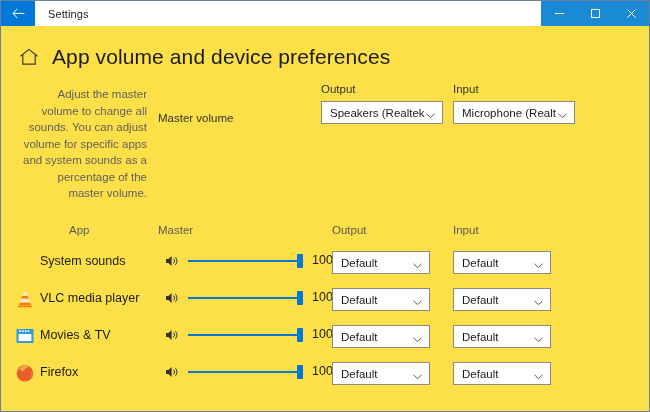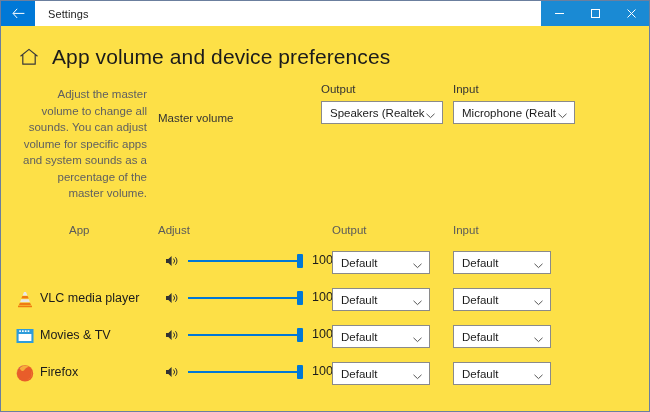--- a/index.html
+++ b/index.html
@@ -259,26 +259,27 @@
         <svg width="11" height="11" viewBox="0 0 11 11">
           <path d="M1.5 3.8 L5.5 7.6 L9.5 3.8" stroke="#555555" stroke-width="1" fill="none"></path>
         </svg>
       </span>
     </div>
   </div>
 
   <div id="app-list">
     <div id="list-headers">
       <div id="hdr-app" class="col-label">App</div>
-      <div id="hdr-volume" class="col-label">Adjust</div>
+      <div id="hdr-volume" class="col-label">Master</div>
       <div id="hdr-output" class="col-label">Output</div>
       <div id="hdr-input" class="col-label">Input</div>
     </div>
     <div id="rows-container">
         <div class="app-row">
+          <div class="app-name">System sounds</div>
           <div class="app-slider-row">
             <span class="spk-icon"><svg width="17" height="16" viewBox="0 0 17 16">
                 <path d="M2 6 H4.4 L7.6 3 V13 L4.4 10 H2 Z" fill="#333333"></path>
                 <path d="M9.5 5.6 A3.4 3.4 0 0 1 9.5 10.4" stroke="#333333" stroke-width="1" fill="none"></path>
                 <path d="M11.4 4.2 A5.4 5.4 0 0 1 11.4 11.8" stroke="#333333" stroke-width="1" fill="none"></path>
               </svg></span>
             <div class="slider app-slider">
               <div class="track"></div>
               <div class="fill" style="width: 100%;"></div>
               <div class="thumb" style="left: 100%;"></div>

